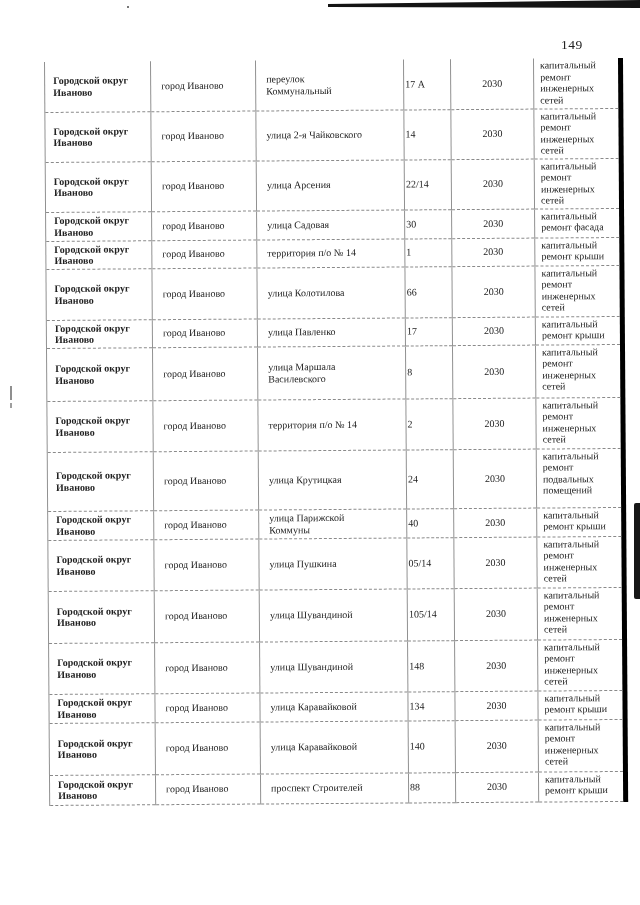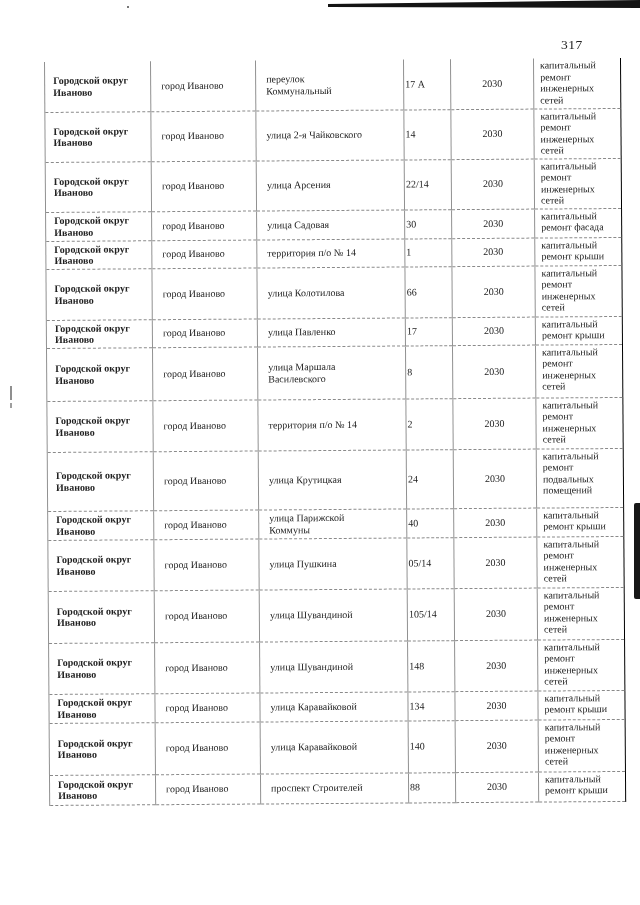--- a/index.html
+++ b/index.html
@@ -43,41 +43,41 @@
     line-height: 11.5px;
     color: #222;
     border-bottom: 1px dashed #868686;
   }
   table.repair td {
     border-left: 1px solid #919191;
     border-top: 1px dashed #8a8a8a;
     overflow: hidden;
   }
   table.repair tr:first-child td { border-top: none; }
-  table.repair td:last-child { border-right: 1px solid #000000; }
+  table.repair td:last-child { border-right: 5px solid #000000; }
 
   td.c-district { padding: 2px 3px 2px 8px;  vertical-align: middle; white-space: pre-line; font-weight: bold; }
   td.c-city     { padding: 2px 3px 2px 10px; vertical-align: middle; }
   td.c-street   { padding: 2px 3px 2px 10px; vertical-align: middle; white-space: pre-line; }
   td.c-house    { padding: 2px 1px; text-align: left; vertical-align: middle; }
   td.c-year     { padding: 2px 19px; text-align: center; vertical-align: middle; }
   td.c-work     { padding: 1px 2px 1px 6px;  vertical-align: top; white-space: pre-line; }
 </style>
 </head>
 <body>
 
 <div>
 
   <div class="top-wedge"></div>
   <div class="right-bar"></div>
   <div class="left-tick"></div>
   <div class="left-tick2"></div>
   <div class="top-dot"></div>
 
-  <div class="pagenum">317</div>
+  <div class="pagenum">149</div>
 
   <div class="table-wrap">
     <table class="repair">
       <colgroup>
         <col style="width:106px">
           <col style="width:105px">
           <col style="width:148px">
         <col style="width:47px">
           <col style="width:83px">
           <col style="width:87px">

